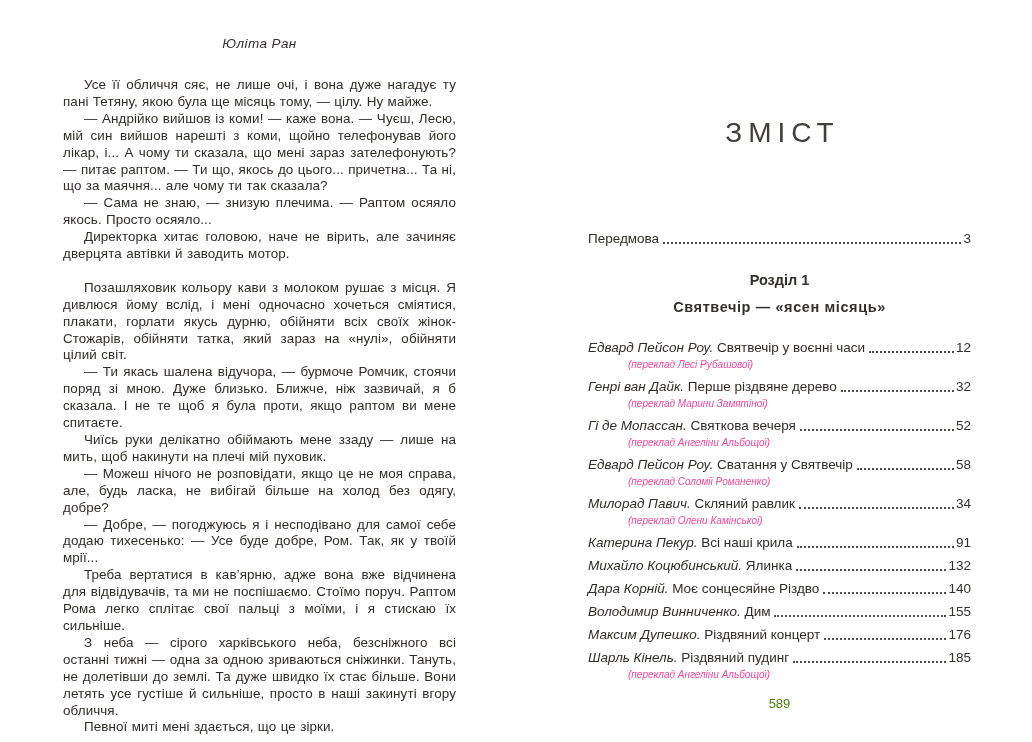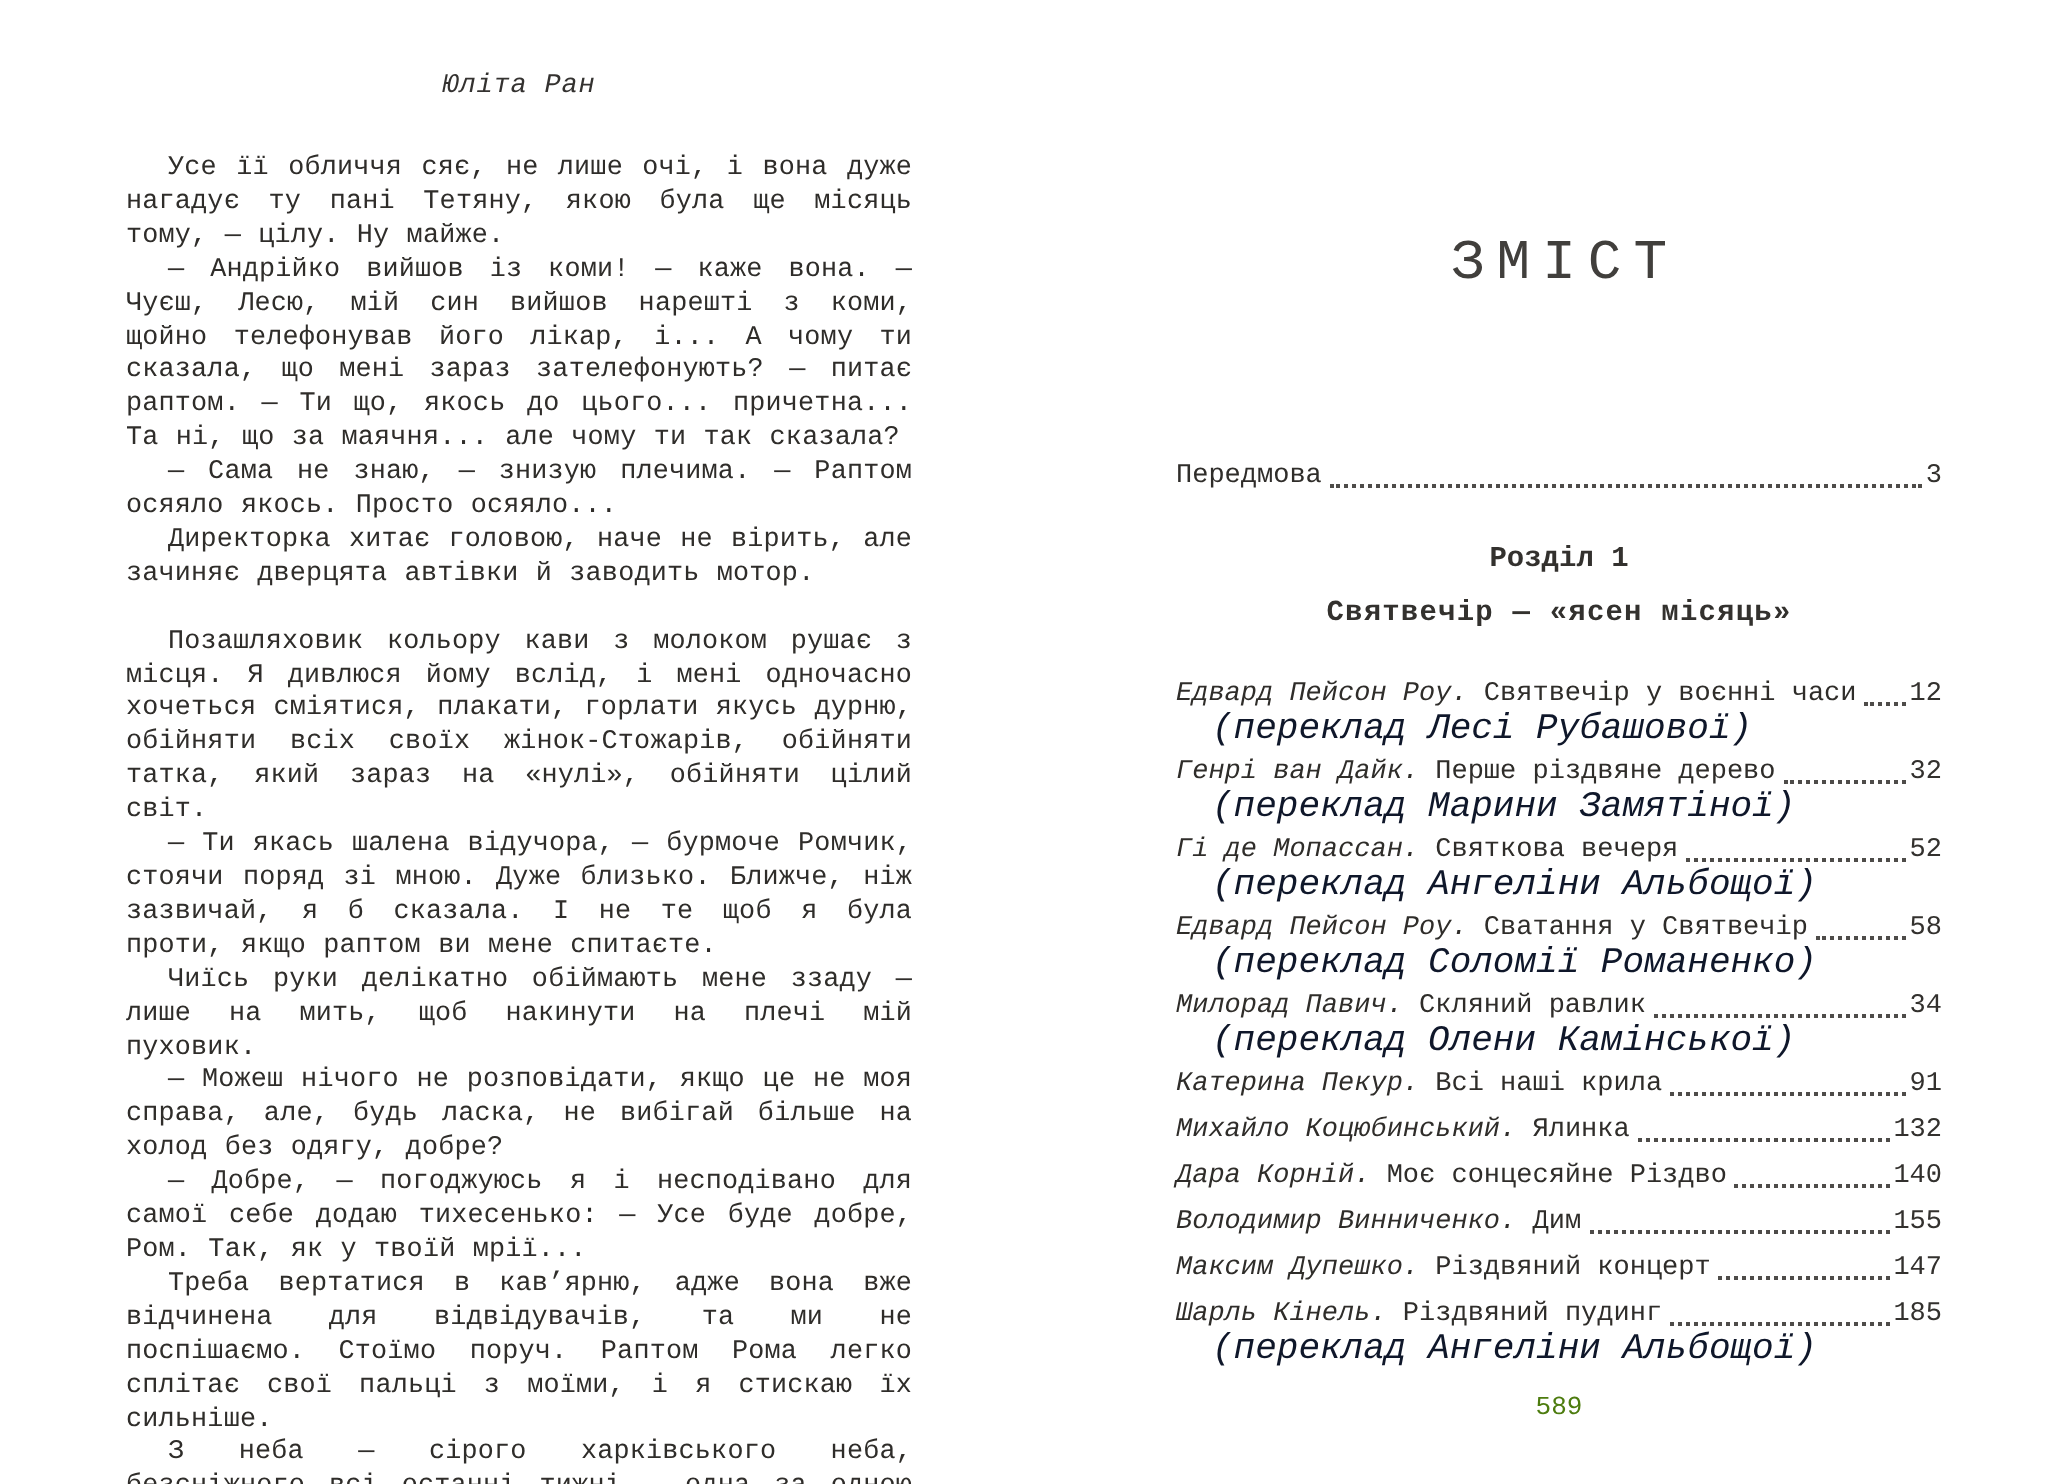--- a/index.html
+++ b/index.html
@@ -8,21 +8,21 @@
     width: 1032px;
     height: 742px;
     background: #ffffff;
     overflow: hidden;
   }
   .spread {
     position: relative;
     width: 816px;
     height: 742px;
     background: #ffffff;
-    font-family: Liberation Mono, monospace;
+    font-family: Liberation Sans, sans-serif;
     color: #2f2d2a;
   }
 
   
   .left-page {
     position: absolute;
     left: 63px;
     top: 36px;
     width: 393px;
   }
@@ -100,25 +100,25 @@
     text-align: center;
     font-weight: bold;
     font-size: 14.5px;
     line-height: 17px;
     letter-spacing: 0.6px;
     color: #33312e;
   }
   .toc-list { margin-top: 23px; }
   .toc-entry { margin-bottom: 5px; }
   .translator {
-    margin-left: 18px;
+    margin-left: 40px;
     font-style: italic;
-    font-size: 18px;
+    font-size: 10px;
     line-height: 16px;
-    color: #0f172a;
+    color: #ec4899;
   }
 
   
   .folio {
     position: absolute;
     left: 588px;
     top: 696px;
     width: 383px;
     text-align: center;
     font-size: 13px;
@@ -265,21 +265,21 @@
             <span class="toc-page">155</span>
           </div>
 
         </div>
 
         <div class="toc-entry">
           <div class="toc-row">
             <span class="toc-author">Максим Дупешко.</span>
             <span class="toc-work"> Різдвяний концерт</span>
             <span class="dot-leader"></span>
-            <span class="toc-page">147</span>
+            <span class="toc-page">176</span>
           </div>
 
         </div>
 
         <div class="toc-entry">
           <div class="toc-row">
             <span class="toc-author">Шарль Кінель.</span>
             <span class="toc-work"> Різдвяний пудинг</span>
             <span class="dot-leader"></span>
             <span class="toc-page">185</span>

